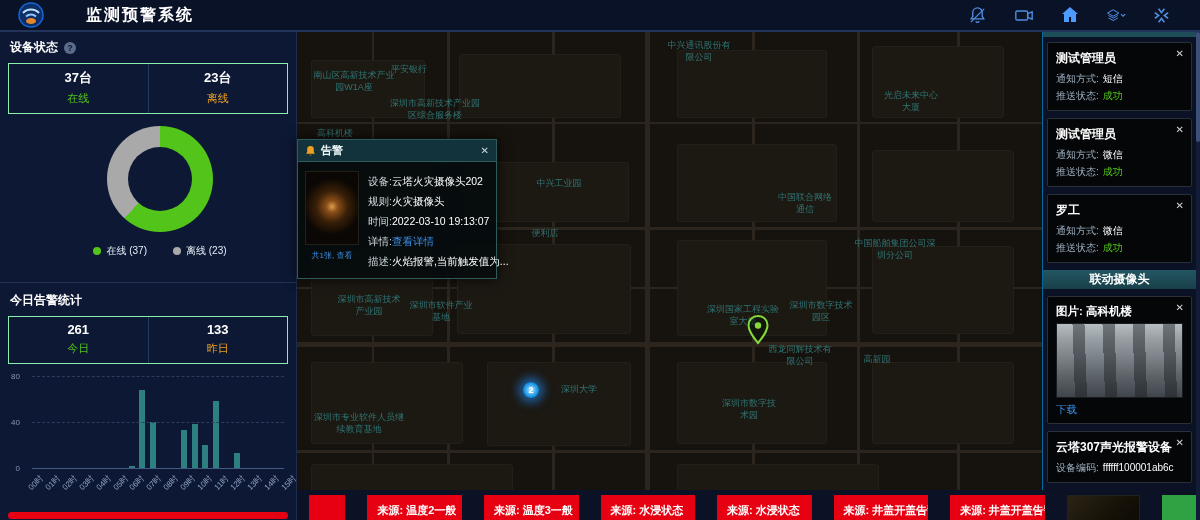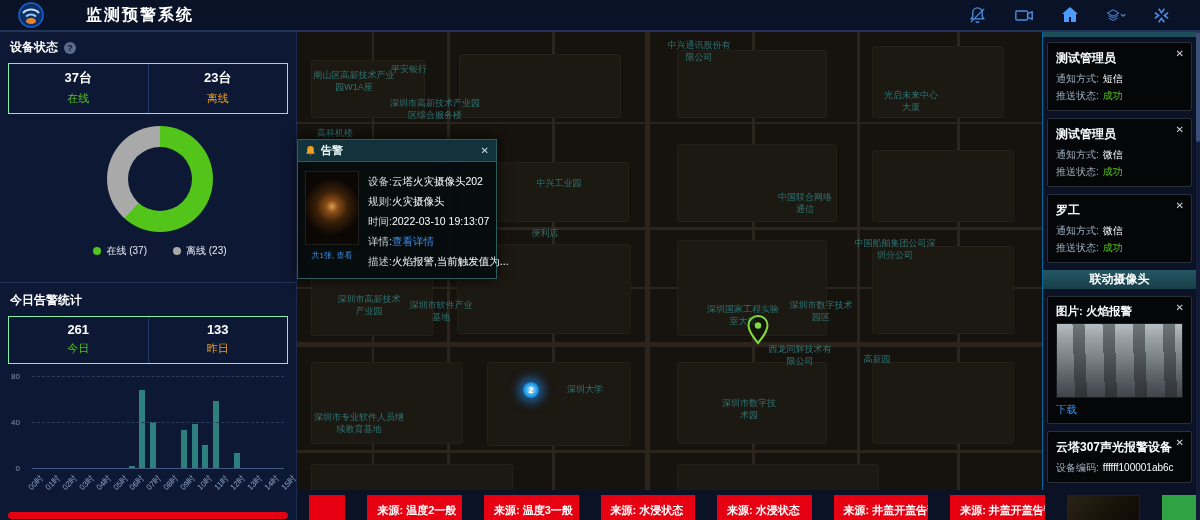--- a/index.html
+++ b/index.html
@@ -339,21 +339,21 @@
       <div class="map-label" style="left: 232px; top: 146px; width: 60px;">中兴工业园</div>
       <div class="map-label" style="left: 228px; top: 196px; width: 40px;">便利店</div>
       <div class="map-label" style="left: 478px; top: 160px; width: 60px;">中国联合网络通信</div>
       <div class="map-label" style="left: 556px; top: 206px; width: 84px;">中国船舶集团公司深圳分公司</div>
       <div class="map-label" style="left: 0; top: 262px; width: 66px; margin-left: 39px;">深圳市高新技术产业园</div>
       <div class="map-label" style="left: 112px; top: 268px; width: 64px;">深圳市软件产业基地</div>
       <div class="map-label" style="left: 408px; top: 272px; width: 76px;">深圳国家工程实验室大楼</div>
       <div class="map-label" style="left: 492px; top: 268px; width: 64px;">深圳市数字技术园区</div>
       <div class="map-label" style="left: 470px; top: 312px; width: 66px;">西龙同辉技术有限公司</div>
       <div class="map-label" style="left: 560px; top: 322px; width: 40px;">高新园</div>
-      <div class="map-label" style="left: 264px; top: 352px; width: 48px;">深圳大学</div>
+      <div class="map-label" style="left: 258px; top: 352px; width: 48px;">深圳大学</div>
       <div class="map-label" style="left: 424px; top: 366px; width: 56px;">深圳市数字技术园</div>
       <div class="map-label" style="left: 14px; top: 380px; width: 96px;">深圳市专业软件人员继续教育基地</div>
       <div class="cluster" style="left: 226px; top: 350px;">2</div>
       <div class="pin" style="left: 448px; top: 282px;"><svg width="26" height="32" viewBox="0 0 26 32">
           <path d="M13 2C7.5 2 3.5 6 3.5 11.2 3.5 18 13 29 13 29s9.5-11 9.5-17.8C22.5 6 18.5 2 13 2z" fill="rgba(10,20,8,.55)" stroke="#86d93c" stroke-width="2"></path>
           <circle cx="13" cy="11.5" r="3.2" fill="#86d93c"></circle>
         </svg></div>
     </div>
 
   <div class="popup">
@@ -398,21 +398,21 @@
         <div class="card">
           <div class="card-name">罗工</div>
           <span class="card-x">✕</span>
           <div class="card-row"><span class="lab">通知方式:</span><span class="val">微信</span></div>
           <div class="card-row"><span class="lab">推送状态:</span><span class="val ok">成功</span></div>
         </div>
       </div>
 
     <div class="sec-band">联动摄像头</div>
     <div class="card">
-      <div class="card-name" style="font-size:11.5px">图片: 火焰报警</div>
+      <div class="card-name" style="font-size:11.5px">图片: 高科机楼</div>
       <span class="card-x">✕</span>
       <div class="cam-img"></div>
       <div class="dl-link">下载</div>
     </div>
 
     <div id="device-cards">
         <div class="card">
           <div class="card-name">云塔307声光报警设备</div>
           <span class="card-x">✕</span>
           <div class="card-row"><span class="lab">设备编码:</span><span class="val">ffffff100001ab6c</span></div>

